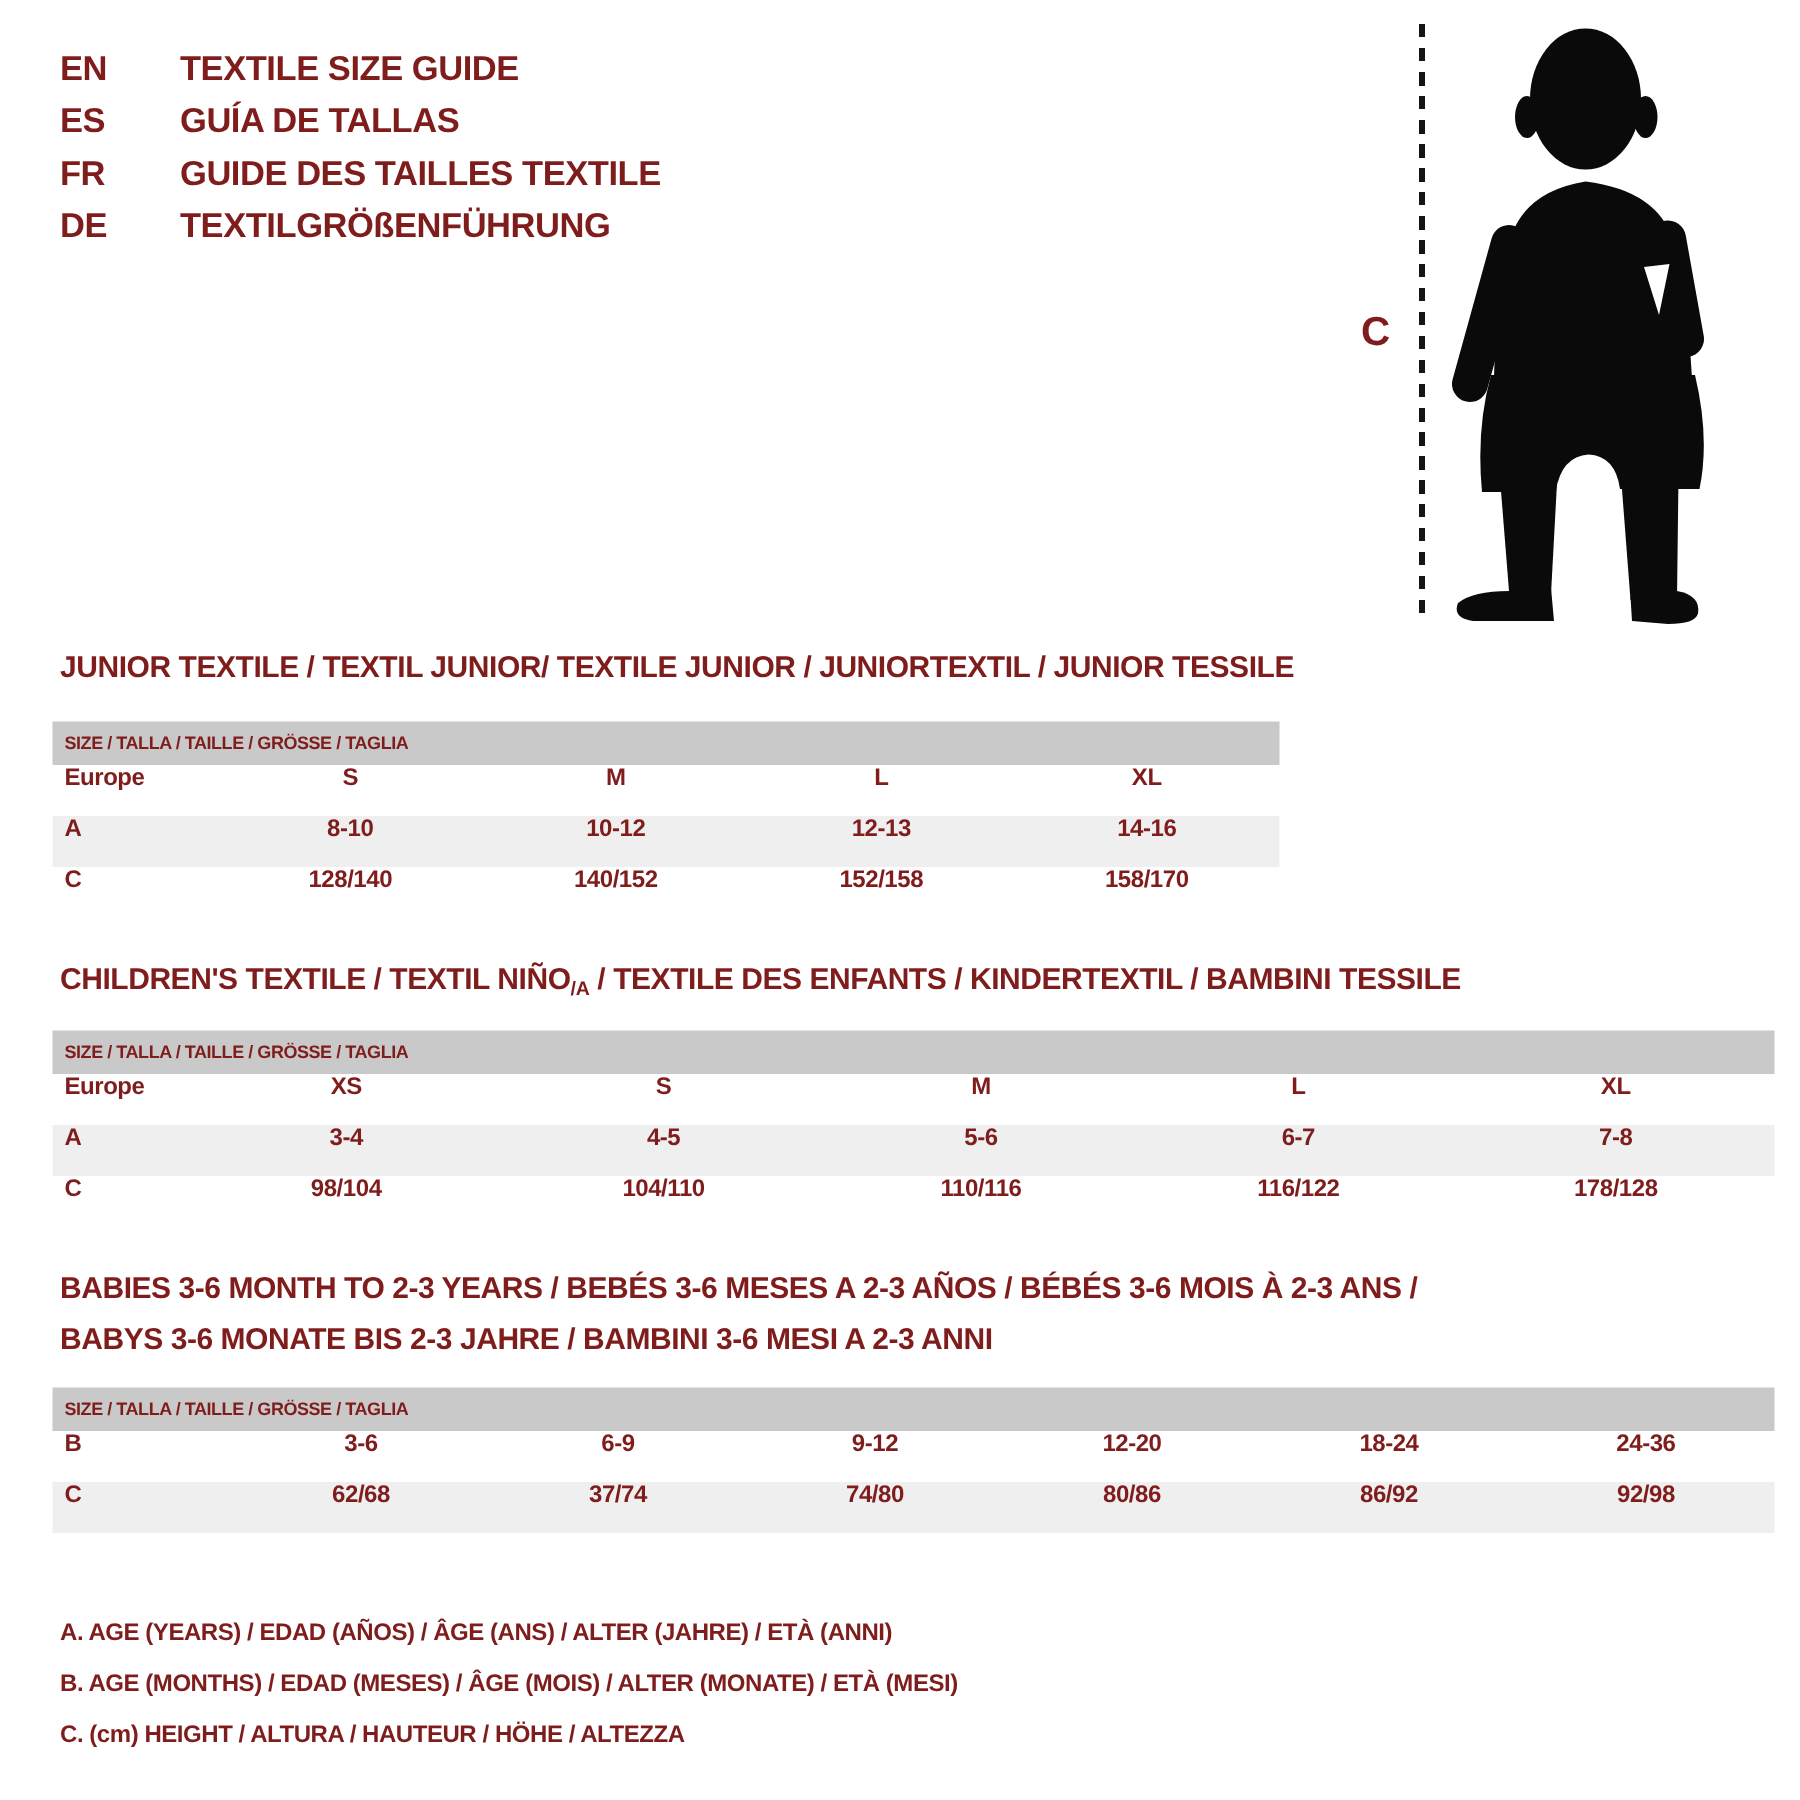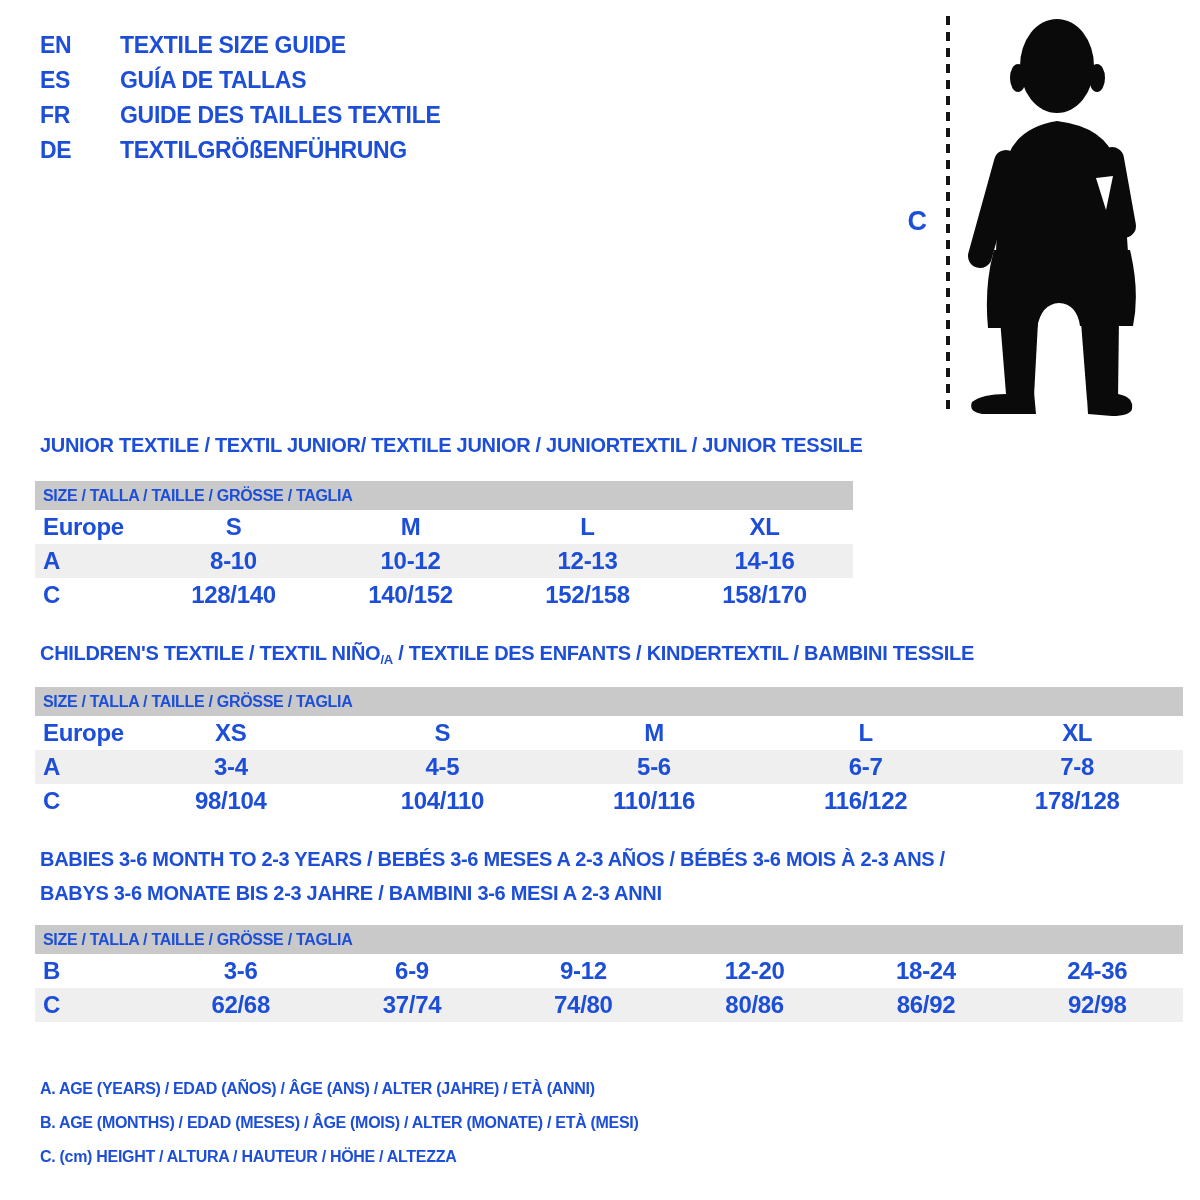--- a/index.html
+++ b/index.html
@@ -1,41 +1,41 @@
 <!DOCTYPE html>
 <html><head>
 <meta charset="utf-8">
 <style>
   * { margin:0; padding:0; box-sizing:border-box; }
   html,body { background:#ffffff; }
   #canvas {
     position:relative; width:1200px; height:1200px; background:#ffffff;
     font-family:"Liberation Sans","DejaVu Sans",sans-serif;
-    color:#1d4ed8; font-weight:700; letter-spacing:-0.3px;
+    color:#7f1d1d; font-weight:700; letter-spacing:-0.3px;
     overflow:hidden;
   }
   
   .lang-list { position:absolute; left:40px; top:28px; }
   .lang-row { display:flex; height:35px; align-items:center; font-size:23px; }
   .lang-code { width:80px; }
   
   .height-line {
     position:absolute; left:946px; top:16px; width:4px; height:400px;
     background:repeating-linear-gradient(to bottom,#141414 0 9px,transparent 9px 16px);
   }
   .c-label { position:absolute; left:900px; top:206px; width:34px; text-align:center; font-size:27px; }
   .figure-svg { position:absolute; left:960px; top:14px; }
   
   .sec-title { position:absolute; left:40px; font-size:20px; white-space:nowrap; }
   .subsc { font-size:13px; vertical-align:-4px; letter-spacing:-0.2px; }
   .two-line { line-height:34px; }
   
   .size-table { position:absolute; left:35px; }
-  .tbl-header { background:#c9c9c9; height:29px; line-height:29px; padding-left:8px; font-size:16px; }
-  .tbl-row { display:flex; height:34px; align-items:center; font-size:24px; }
+  .tbl-header { background:#c9c9c9; height:29px; line-height:29px; padding-left:8px; font-size:12px; }
+  .tbl-row { display:flex; height:34px; font-size:16px; }
   .tbl-row.alt { background:#efefef; }
   .rlabel { padding-left:8px; }
   .t-junior .rlabel { width:110px; }
   .t-children .rlabel { width:90px; }
   .t-babies .rlabel { width:120px; }
   .cell { flex:1 1 0; text-align:center; }
   
   .legend { position:absolute; left:40px; top:1072px; font-size:16px; line-height:34px; }
 </style>
 </head>

